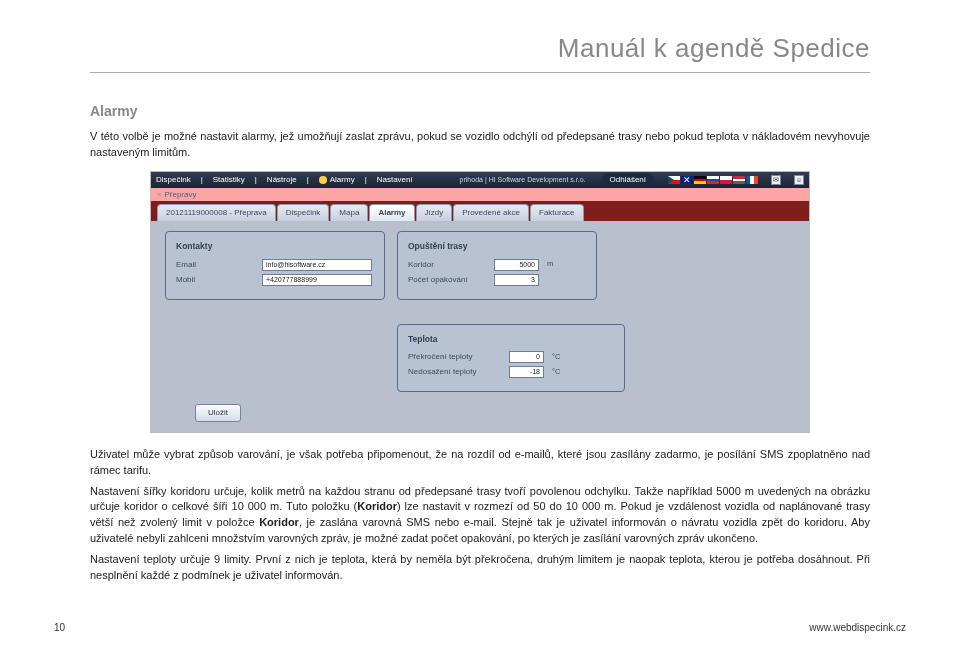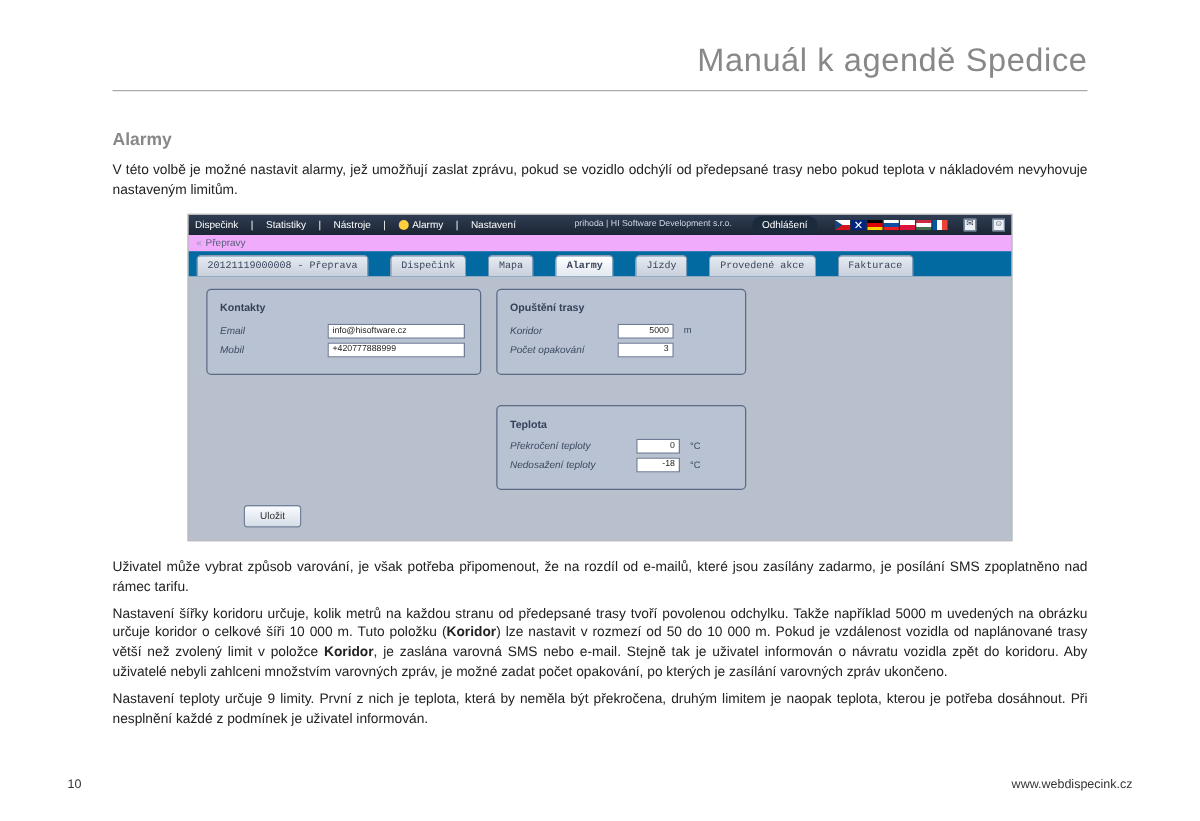--- a/index.html
+++ b/index.html
@@ -63,28 +63,28 @@
   .flag.uk::after{content:'✕';position:absolute;left:2px;top:-2px;color:#fff;font-size:9px;}
   .flag.de{background:linear-gradient(180deg,#000 33%,#dd0000 33% 66%,#ffce00 66%);}
   .flag.sk{background:linear-gradient(180deg,#fff 33%,#0b4ea2 33% 66%,#ee1c25 66%);}
   .flag.pl{background:linear-gradient(180deg,#fff 50%,#dc143c 50%);}
   .flag.hu{background:linear-gradient(180deg,#cd2a3e 33%,#fff 33% 66%,#436f4d 66%);}
   .flag.fr{background:linear-gradient(90deg,#0055a4 33%,#fff 33% 66%,#ef4135 66%);}
   .sq {width:10px;height:10px;background:#eceff4;border:1px solid #7a8aa3;margin-left:3px;display:inline-flex;align-items:center;justify-content:center;color:#2c3847;font-size:7px;}
 
   .bar2 {
     height:13px;
-    background:#f0abfc;
+    background:#fca5a5;
     display:flex; align-items:center;
     padding:0 6px;
     font-size:8px; color:#546077;
   }
   .bar2 .arrow::before{content:'«'; margin-right:3px; color:#8a96ab;}
 
-  .tabs { display:flex; gap:17px; padding:3px 6px 0 6px; background:#0369a1;font-family:Liberation Mono, monospace; }
+  .tabs { display:flex; gap:1px; padding:3px 6px 0 6px; background:#7f1d1d; }
   .tab {
     background: linear-gradient(#e6ebf2,#c8d0dc);
     border:1px solid #8e9bb1;
     border-bottom:0;
     border-radius:4px 4px 0 0;
     padding:2px 8px 3px 8px;
     font-size:8px;
     color:#3a465c;
   }
   .tab.active { background:linear-gradient(#fff,#e2e8f0); font-weight:bold; }
@@ -97,21 +97,21 @@
     align-items:flex-end;
   }
   .panel {
     border:1px solid #5b6a84;
     border-radius:4px;
     background:#b8c2d2;
     padding:8px 10px 10px 10px;
   }
   .panel .ptitle { font-size:8.5px; font-weight:bold; color:#354159; margin-bottom:6px; }
   .panel .row { display:flex; align-items:center; margin-bottom:3px; gap:6px; }
-  .panel .lab { width:80px; font-size:8px; color:#3c4a61; font-style:italic; }
+  .panel .lab { width:80px; font-size:8px; color:#3c4a61; }
   .inp { background:#fff; border:1px solid #6e7c95; height:12px; font-size:7px; padding:0 3px; display:inline-flex; align-items:center; justify-content:flex-end; }
   .unit { font-size:7.5px; color:#3c4a61; margin-left:2px; }
 
   .savebar { display:flex; justify-content:flex-start; padding:0 14px 10px 0;margin-left:44px; }
   .savebtn { background:linear-gradient(#fafcff,#d5dde8); border:1px solid #75839a; border-radius:3px; padding:2px 12px; font-size:8px; color:#333; }
 
   .footer { position:absolute; bottom:22px; left:0; right:0; padding:0 54px; display:flex; justify-content:space-between; font-size:10px; color:#333;text-align:right; }
 </style>
 </head>
 <body>
@@ -184,21 +184,21 @@
       <div class="row">
         <span class="lab">Počet opakování</span>
         <span class="inp" style="width:45px">3</span>
       </div>
     </div>
 
     <div style="flex-basis:100%;height:0"></div>
 
     <div style="width:220px"></div>
 
-    <div class="panel" style="width:200px">
+    <div class="panel" style="width:228px">
       <div class="ptitle">Teplota</div>
       <div class="row">
         <span class="lab" style="width:95px">Překročení teploty</span>
         <span class="inp" style="width:35px">0</span>
         <span class="unit">°C</span>
       </div>
       <div class="row">
         <span class="lab" style="width:95px">Nedosažení teploty</span>
         <span class="inp" style="width:35px">-18</span>
         <span class="unit">°C</span>

